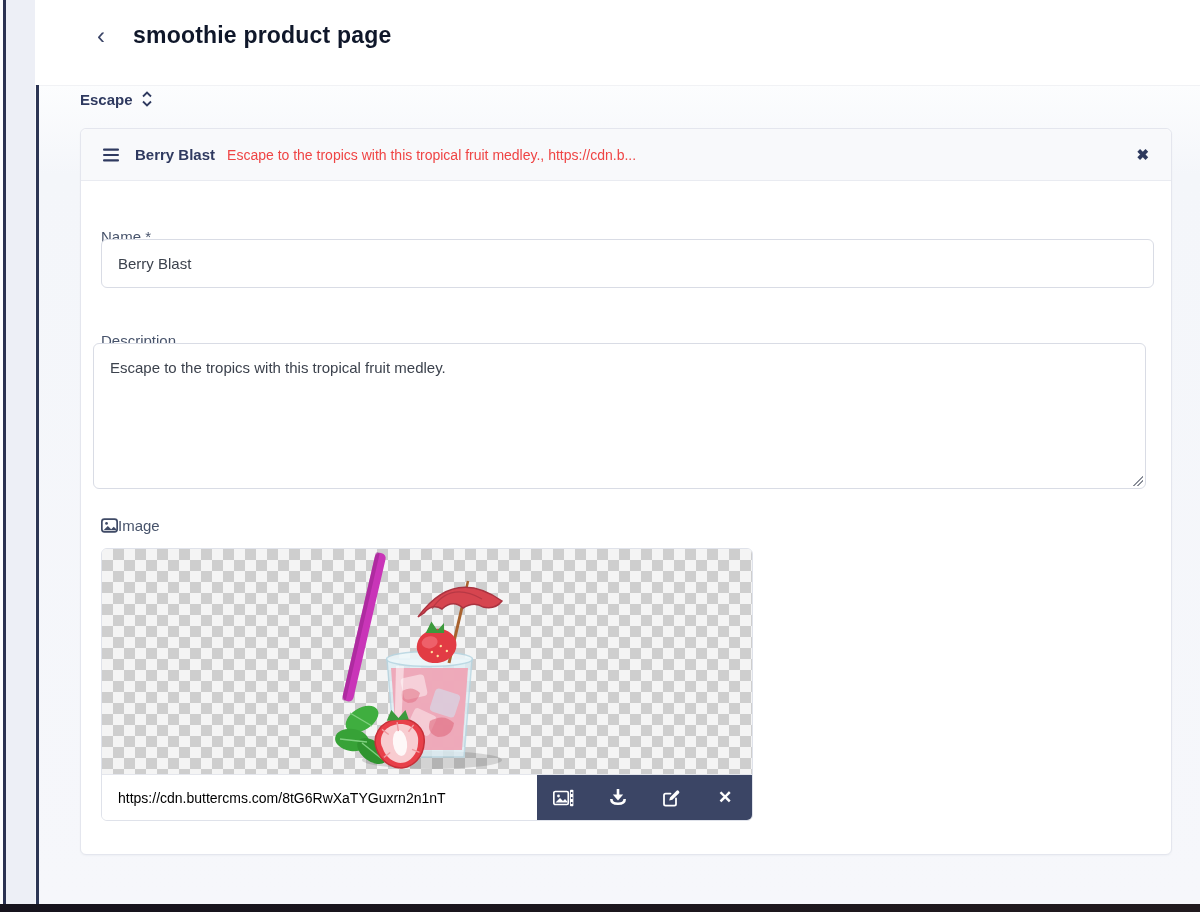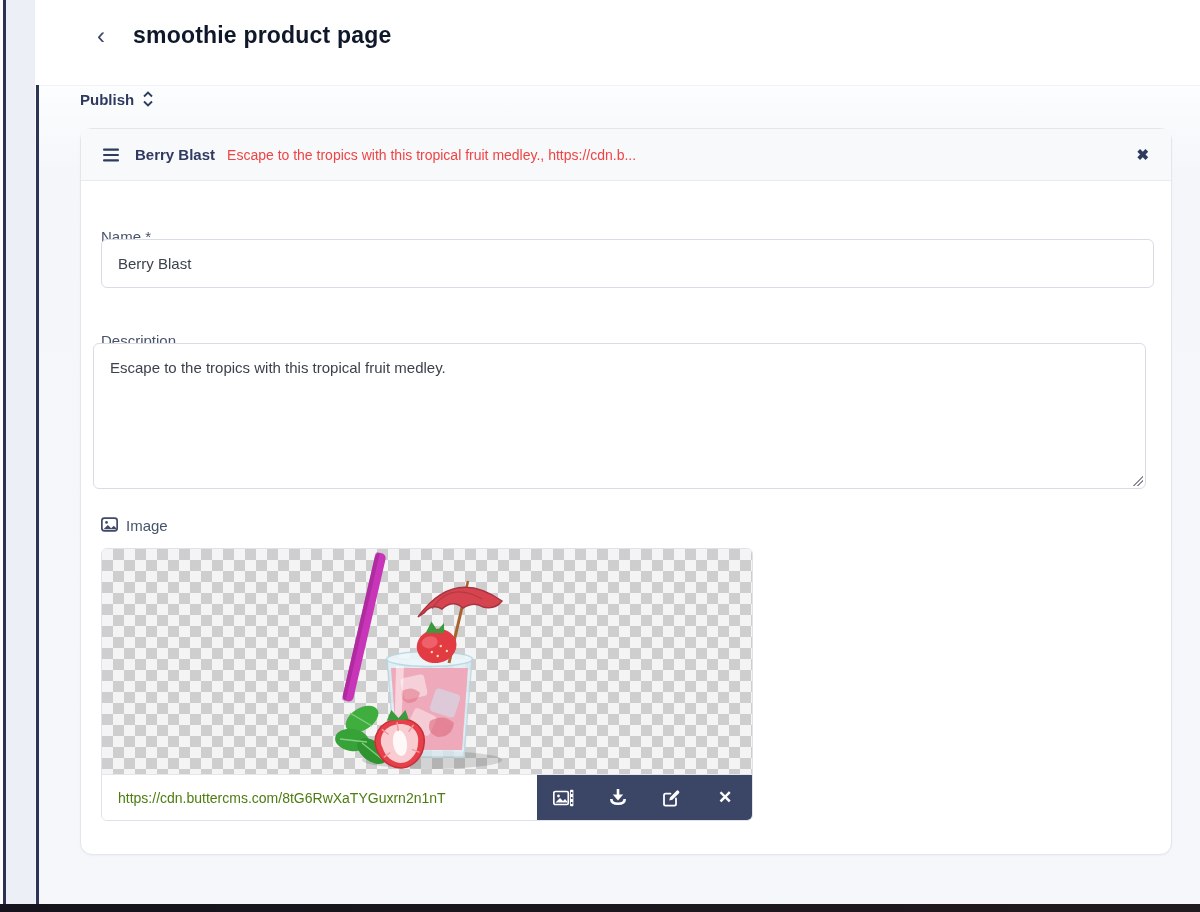--- a/index.html
+++ b/index.html
@@ -35,21 +35,21 @@
   .content { position:absolute; left:35px; top:85px; width:1165px; height:819px;
     background:linear-gradient(180deg,#fcfdfe 0%, #f4f6fa 90px, #f6f7fb 100%); }
   .content-border { position:absolute; left:1px; top:0; width:3px; height:819px; background:#2c3554; }
 
   .section-row { position:absolute; left:45px; top:5px; display:flex; align-items:center; gap:7px; cursor:pointer; }
   .section-label { font-size:15px; font-weight:700; color:#2f3a60; }
   .sort-chevrons { width:14px; height:18px; display:inline-block; }
 
   
   .card { position:absolute; left:45px; top:43px; width:1092px; height:727px;
-    background:#fff; border:1px solid #e4e6ee; border-radius:12px; box-shadow:0 1px 2px rgba(30,40,80,.04); }
+    background:#fff; border:1px solid #e4e6ee; border-radius:6px; box-shadow:0 1px 2px rgba(30,40,80,.04); }
   .card-header { position:absolute; left:0; top:0; width:100%; height:52px;
     background:#f8f9fb; border-bottom:1px solid #e9ebf1; border-radius:6px 6px 0 0;
     display:flex; align-items:center; padding:0 22px; cursor:pointer; }
   .drag-handle { width:18px; height:14px; margin-right:14px; cursor:grab; flex:none; }
   .item-title { font-size:15px; font-weight:700; color:#2f3a60; margin-right:12px; white-space:nowrap; }
   .item-preview { font-size:14px; color:#ef4444; white-space:nowrap; overflow:hidden; flex:1; }
   .item-remove { font-size:15px; font-weight:700; color:#2e3a5e; background:none; border:none;
     cursor:pointer; margin-left:12px; flex:none; }
 
   .field-label { position:absolute; left:20px; font-size:15px; color:#47536b;margin-top:16px; }
@@ -58,32 +58,32 @@
     font-size:15px; color:#3c424d; background:#fff; outline:none; }
   .textarea-wrap { position:absolute; left:12px; top:214px; width:1053px; height:146px; }
   .text-area { width:100%; height:100%; border:1px solid #d9dce5; border-radius:6px;
     padding:13px 16px; font-family:inherit; font-size:15px; color:#3c424d; background:#fff;
     resize:none; outline:none; line-height:1.4; }
   .resize-grip { position:absolute; right:3px; bottom:3px; width:11px; height:11px;
     background:
       linear-gradient(135deg, transparent 0 52%, #8a8f99 52% 60%, transparent 60% 72%, #8a8f99 72% 80%, transparent 80%);
   }
 
-  .image-label-row { position:absolute; left:20px; top:388px; display:flex; gap:8px; }
+  .image-label-row { position:absolute; left:20px; top:388px; display:flex; align-items:center; gap:0; }
   .image-label-row .field-label-inline { font-size:15px; color:#47536b; }
 
   
   .image-widget { position:absolute; left:20px; top:419px; width:652px;
     border:1px solid #dfe2ea; border-radius:6px; background:#fff; }
   .checker { position:relative; width:650px; height:225px; border-radius:5px 5px 0 0; overflow:hidden;
     background:repeating-conic-gradient(#cecece 0% 25%, #f4f4f4 0% 50%) 0 0 / 22px 22px; }
   .smoothie { position:absolute; left:230px; top:2px; width:192px; height:220px; }
   .url-row { display:flex; height:46px; border-top:1px solid #e4e6ec; }
   .url-input { flex:1; border:none; outline:none; padding:0 16px; font-family:inherit;
-    font-size:14px; color:#4d7c0f; background:#fff; border-radius:0 0 0 5px; min-width:0; }
+    font-size:14px; color:#000000; background:#fff; border-radius:0 0 0 5px; min-width:0; }
   .img-toolbar { width:215px; background:#3b4565; border-radius:0 0 5px 0;
     display:flex; align-items:center; justify-content:space-around; }
   .tool-btn { background:none; border:none; cursor:pointer; width:40px; height:40px;
     display:flex; align-items:center; justify-content:center; color:#fff; }
   .tool-x { font-size:17px; font-weight:700; color:#fff; font-family:inherit; }
 
   .bottom-bar { position:absolute; left:0; bottom:0; width:1200px; height:8px;
     background:linear-gradient(90deg,#16131d,#211a1e); z-index:6; }
 </style>
 </head>
@@ -97,21 +97,21 @@
   <button class="back-btn">
     <span>‹</span>
   </button>
   <h1 class="page-title">smoothie product page</h1>
 </header>
 
 <main class="content">
   <div class="content-border"></div>
 
   <div class="section-row">
-    <span class="section-label">Publish</span>
+    <span class="section-label">Escape</span>
     <svg class="sort-chevrons" viewBox="0 0 14 18" fill="none">
       <polyline points="3,6.5 7,2.5 11,6.5" stroke="#2f3a60" stroke-width="1.8" fill="none"></polyline>
       <polyline points="3,11.5 7,15.5 11,11.5" stroke="#2f3a60" stroke-width="1.8" fill="none"></polyline>
     </svg>
   </div>
 
   <section class="card">
     <div class="card-header">
       <svg class="drag-handle" viewBox="0 0 18 14">
         <rect x="0" y="0.5" width="16" height="2.2" rx="1" fill="#2f3a60"></rect>

